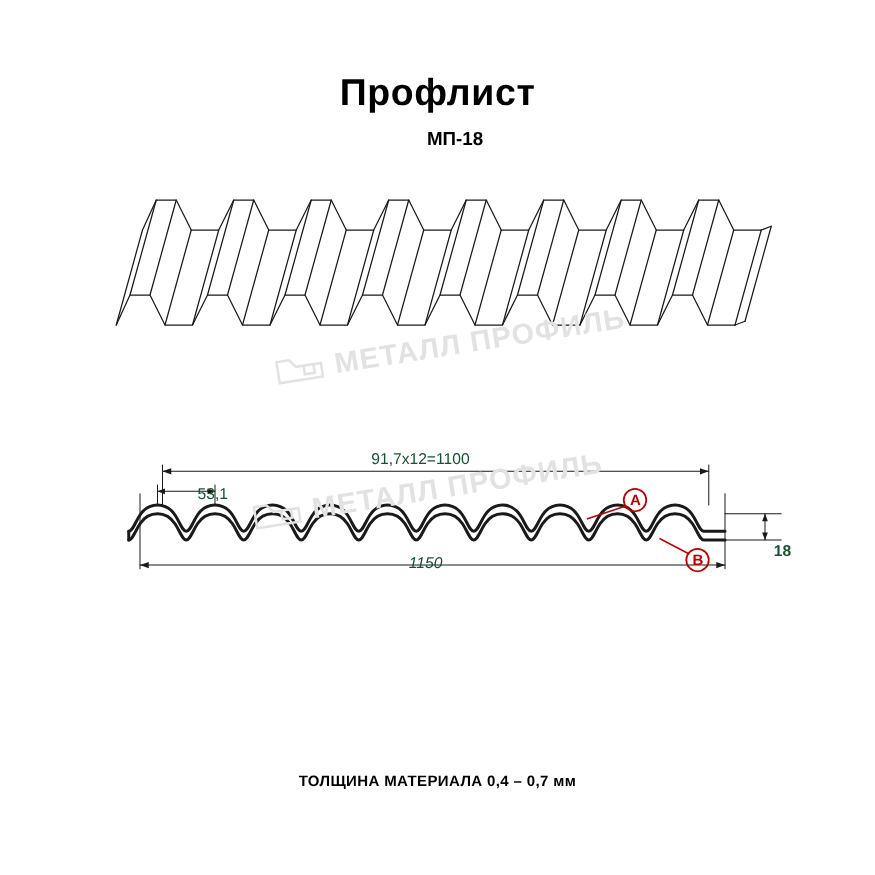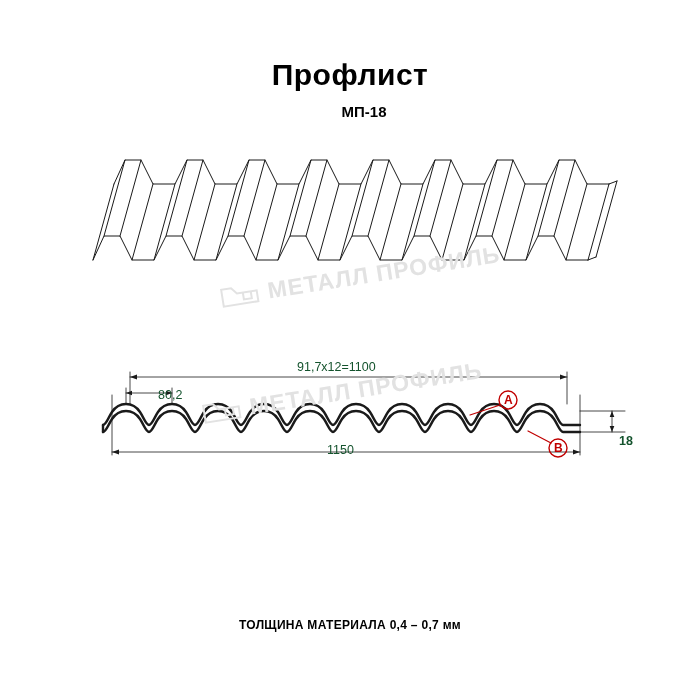--- a/index.html
+++ b/index.html
@@ -232,22 +232,22 @@
 
       <circle cx="508" cy="400" r="9" fill="none" stroke="#c00000" stroke-width="1.4"></circle>
       <path d="M500,405 L470,415" stroke="#c00000" stroke-width="1.2"></path>
 
       <circle cx="558" cy="448" r="9" fill="none" stroke="#c00000" stroke-width="1.4"></circle>
       <path d="M551,443 L528,431" stroke="#c00000" stroke-width="1.2"></path>
     </g>
   </svg>
 
   <div class="dim-label" style="top:360px; left:297px;">91,7х12=1100</div>
-  <div class="dim-label" style="top:388px; left:158px;">80,2</div>
-  <div class="dim-label" style="top:443px; left:327px;">1150</div>
+  <div class="dim-label" style="top:388px; left:158px;">53,1</div>
+  <div class="dim-label" style="top:443px; left:327px;font-style:italic;">1150</div>
   <div class="dim-label" style="top:434px; left:619px;font-weight:bold;">18</div>
 
   <div class="callout-label" style="top:393px; left:504px;">A</div>
   <div class="callout-label" style="top:441px; left:554px;">B</div>
 
   <div class="wm wm1">
     <span class="wm-mark">
       <svg width="42" height="26" viewBox="0 0 42 26" fill="none" stroke="#e2e2e2" stroke-width="2">
         <path d="M3,23 L3,6 L13,6 L18,12 L38,12 L38,23 Z"></path>
         <path d="M24,12 L24,19 L32,19 L32,12"></path>

